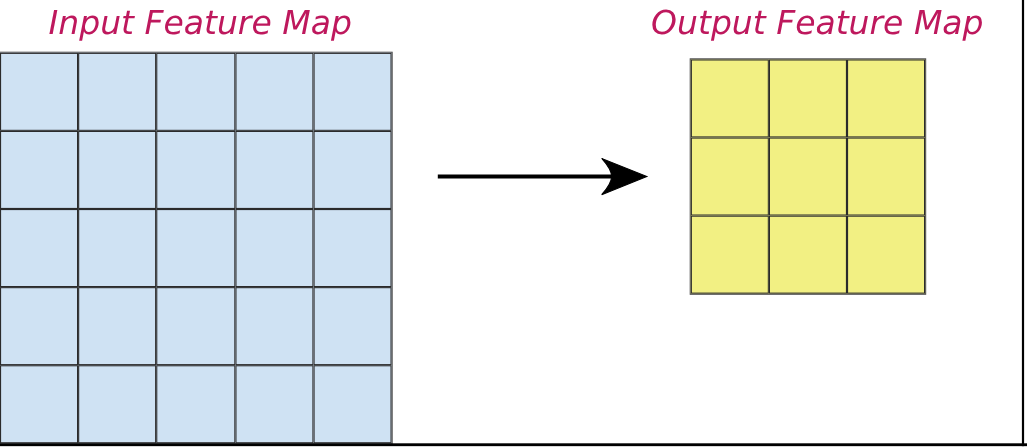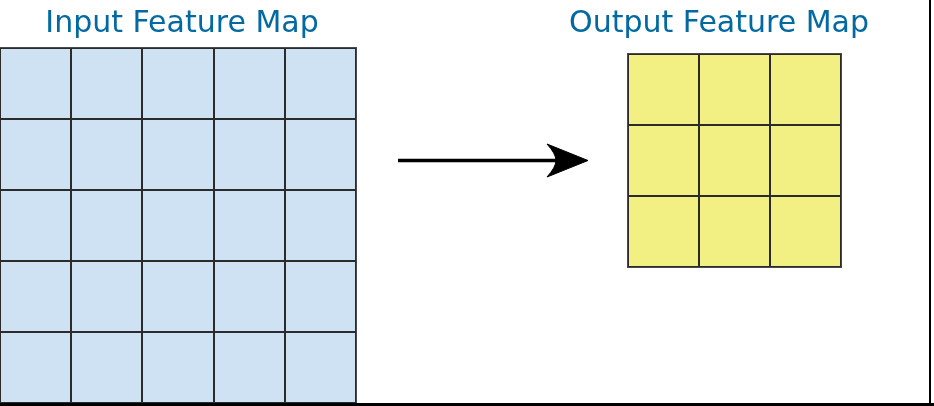--- a/index.html
+++ b/index.html
@@ -10,25 +10,26 @@
     background: #ffffff;
     overflow: hidden;
     font-family: "DejaVu Sans", "Liberation Sans", sans-serif;
   }
   .map-title {
     position: absolute;
     top: 4px;
     transform: translateX(-50%);
     font-size: 30px;
     line-height: 1.2;
-    color: #0369a1;
+    color: #be185d;
     white-space: nowrap;
+    font-style: italic;
   }
   #input-title  { left: 182px; }
-  #output-title { left: 719px; }
+  #output-title { left: 743px; }
   .feature-grid {
     position: absolute;
     display: grid;
     box-sizing: border-box;
     border: 1px solid #4a4a4a;
   }
   #input-grid {
     left: -1px;
     top: 47px;
     width: 358px;

